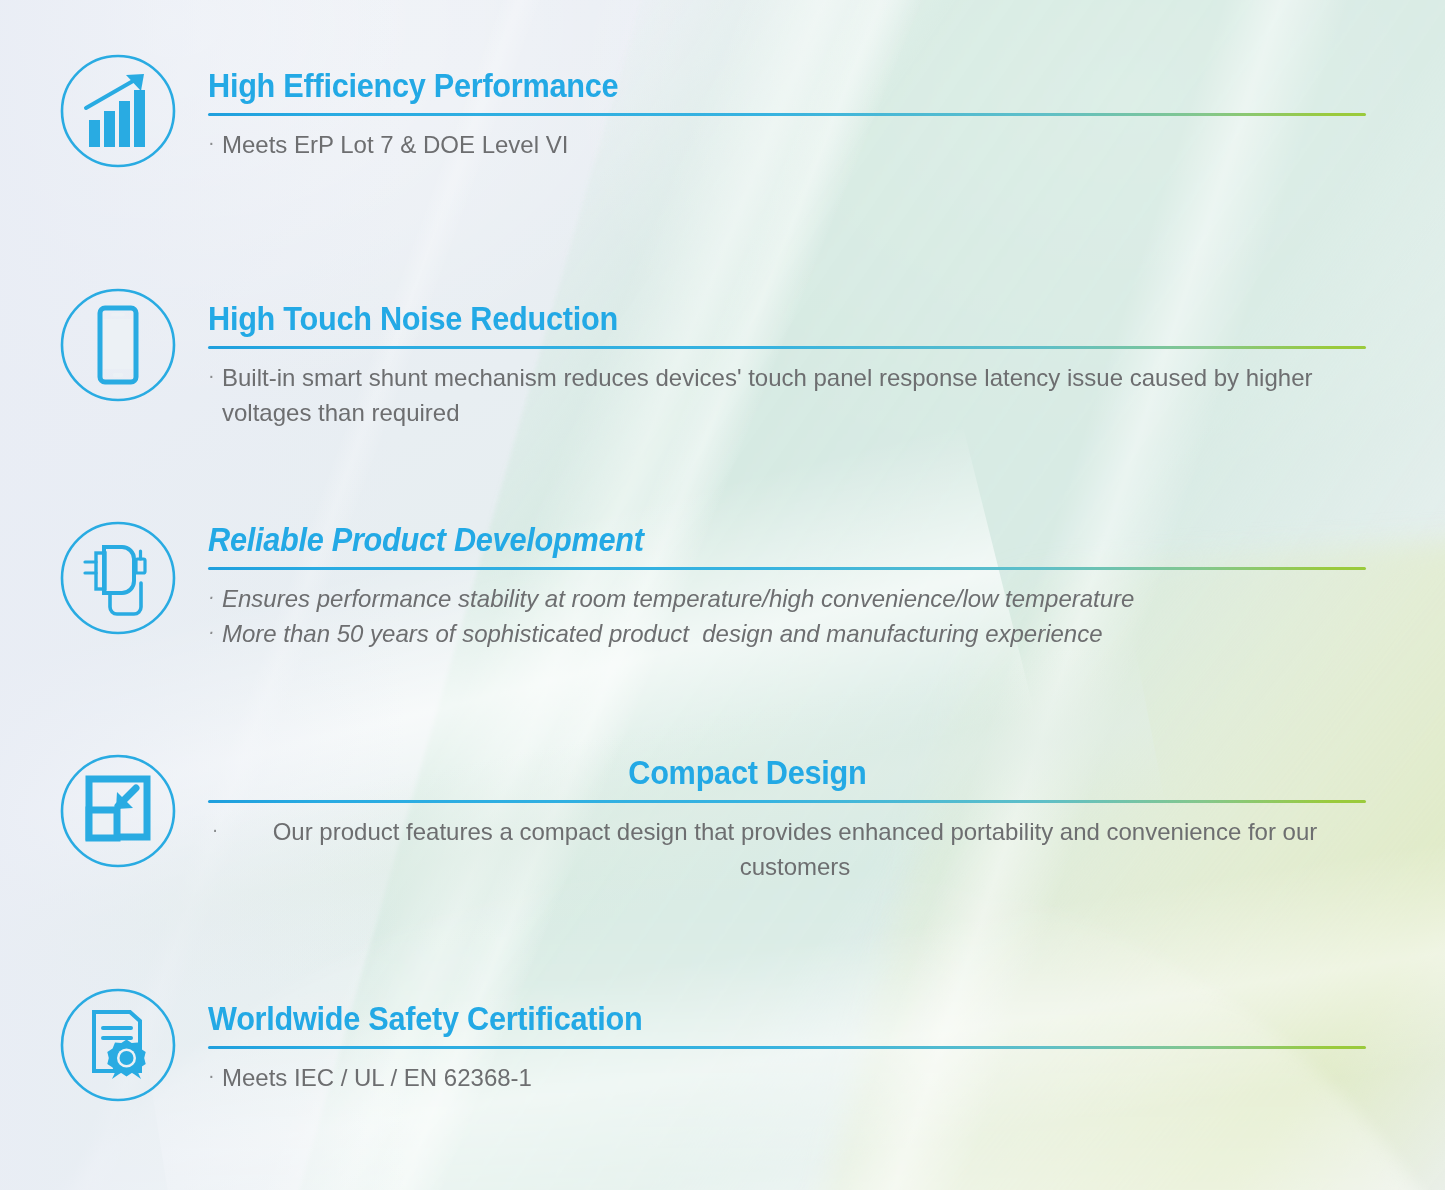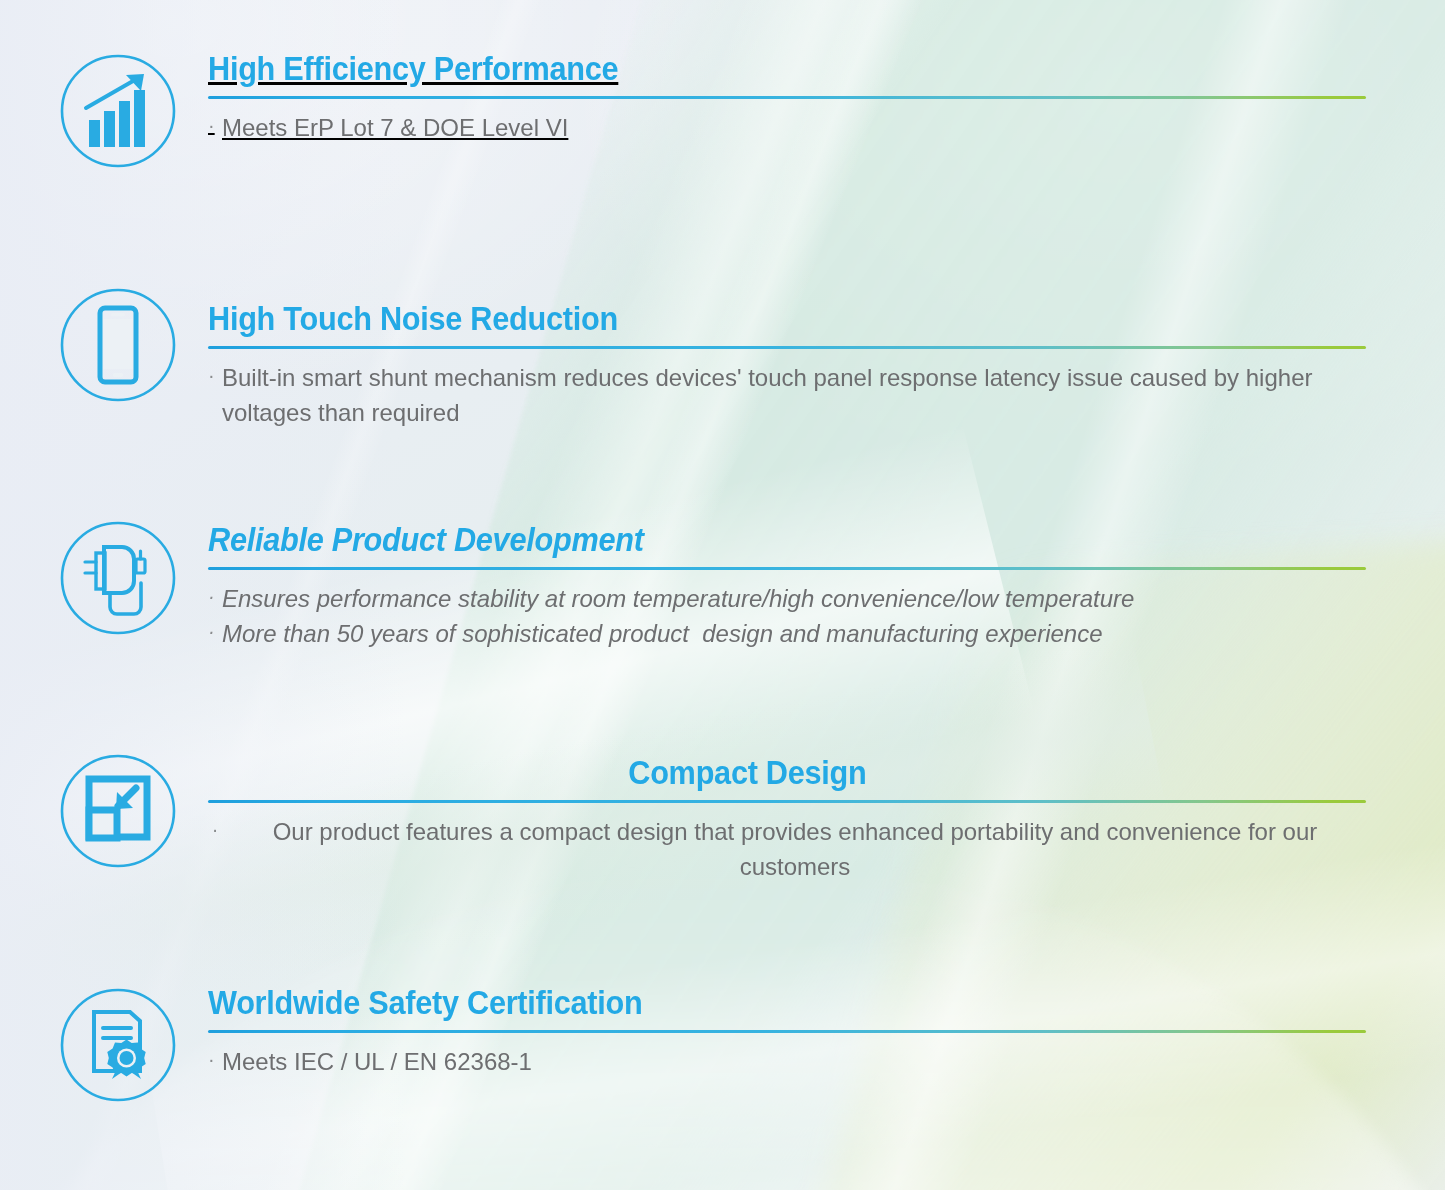--- a/index.html
+++ b/index.html
@@ -183,21 +183,21 @@
       <svg width="120" height="118" viewBox="0 0 120 118">
         <ellipse cx="60" cy="59" rx="56" ry="55" fill="none" stroke="#29abe2" stroke-width="2.6"></ellipse>
         <rect x="31" y="68" width="11" height="27" fill="#29abe2"></rect>
         <rect x="46" y="59" width="11" height="36" fill="#29abe2"></rect>
         <rect x="61" y="49" width="11" height="46" fill="#29abe2"></rect>
         <rect x="76" y="38" width="11" height="57" fill="#29abe2"></rect>
         <path d="M28 56 L82 25" fill="none" stroke="#29abe2" stroke-width="4" stroke-linecap="round"></path>
         <path d="M68 23 L86 22 L83 39 Z" fill="#29abe2"></path>
       </svg>
     </div>
-    <div class="feature-text" style="top:0;text-decoration:underline;">
+    <div class="feature-text" style="top:17px;">
       <div class="feature-title">High Efficiency Performance</div>
       <div class="divider"></div>
       <div class="bullet-line">
         <span class="bullet-dot">·</span>
         <span class="bullet-text">Meets ErP Lot 7 &amp; DOE Level VI</span>
       </div>
     </div>
   </div>
 
   <div class="feature-row" style="top:286px;">
@@ -272,21 +272,21 @@
         <ellipse cx="60" cy="59" rx="56" ry="55" fill="none" stroke="#29abe2" stroke-width="2.6"></ellipse>
         <path d="M36 26 h36 l10 9 v50 h-46 z" fill="none" stroke="#29abe2" stroke-width="4"></path>
         <path d="M45 42 h28 M45 52 h28" stroke="#29abe2" stroke-width="4" stroke-linecap="round"></path>
         <path d="M54 93 l6 -13 l7 4 z" fill="#29abe2"></path>
         <path d="M83 93 l-6 -13 l-7 4 z" fill="#29abe2"></path>
         <path d="M68.5 53.5 l5.2 3.6 l6.3 -.6 l2.4 5.9 l5.3 3.5 l-1.5 6.1 l1.5 6.1 l-5.3 3.5 l-2.4 5.9 l-6.3 -.6 l-5.2 3.6 l-5.2 -3.6 l-6.3 .6 l-2.4 -5.9 l-5.3 -3.5 l1.5 -6.1 l-1.5 -6.1 l5.3 -3.5 l2.4 -5.9 l6.3 .6 z" fill="#29abe2"></path>
         <circle cx="68.5" cy="72" r="9.5" fill="#ecf1f5"></circle>
         <circle cx="68.5" cy="72" r="7" fill="#29abe2"></circle>
       </svg>
     </div>
-    <div class="feature-text" style="top:0;">
+    <div class="feature-text" style="top:16px;">
       <div class="feature-title">Worldwide Safety Certification</div>
       <div class="divider"></div>
       <div class="bullet-line">
         <span class="bullet-dot">·</span>
         <span class="bullet-text">Meets IEC / UL / EN 62368-1</span>
       </div>
     </div>
   </div>
 
 </div>

